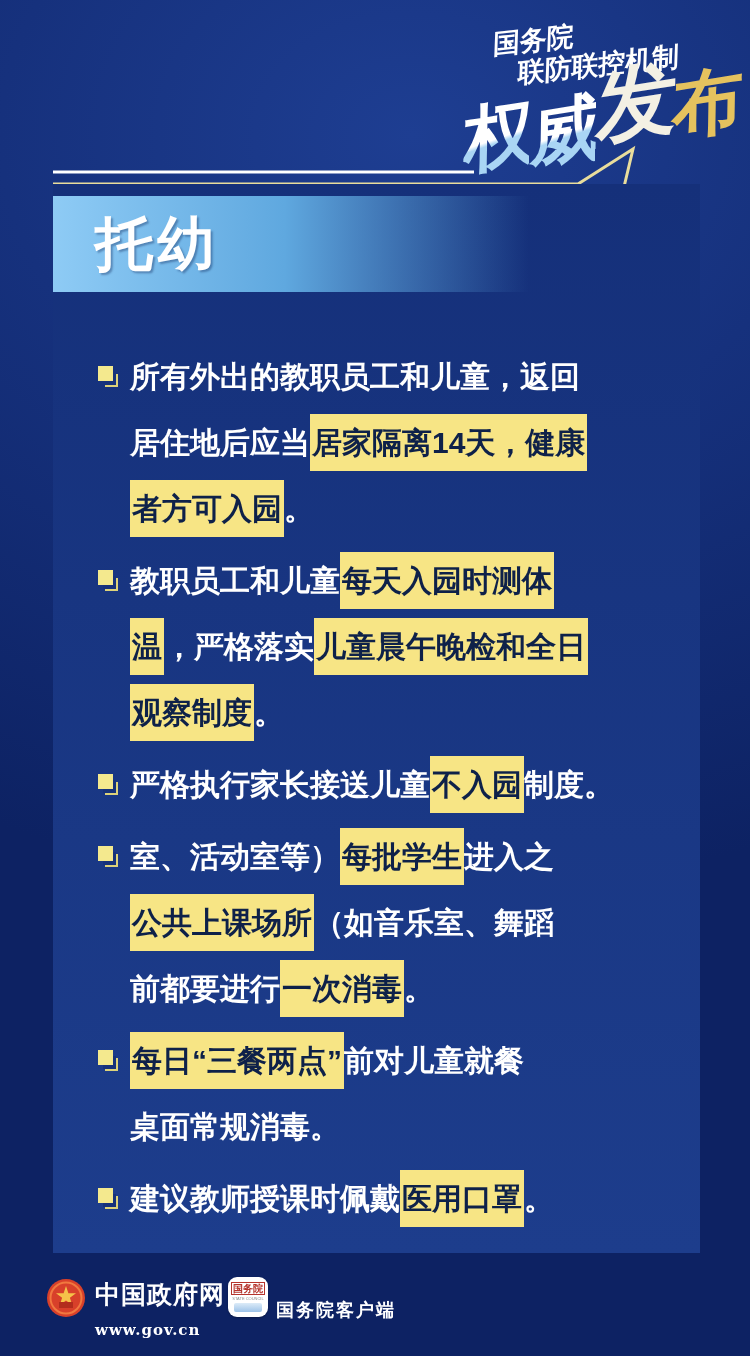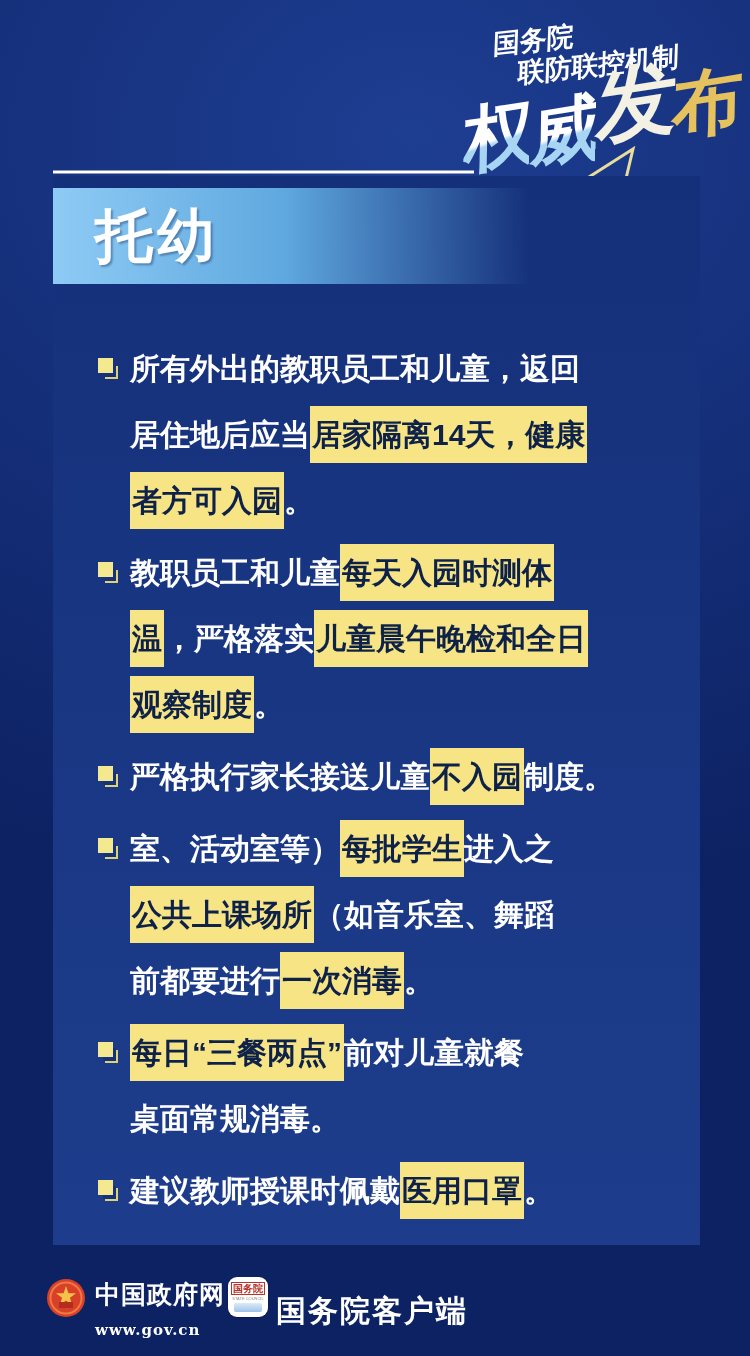--- a/index.html
+++ b/index.html
@@ -26,21 +26,21 @@
     background:linear-gradient(170deg,#ffffff 52%,#a9d5f4 56%);
     -webkit-background-clip:text;background-clip:text;color:transparent;
   }
   .b2{transform:translateY(6px);}
   .b3{font-size:82px;color:#f3f0e4;transform:translateY(-8px);}
   .b4{font-size:72px;color:#e5c25e;}
   
   .frame{position:absolute;left:0;top:0;pointer-events:none;}
   
   .panel{
-    position:absolute;left:53px;top:176px;width:647px;height:1069px;
+    position:absolute;left:53px;top:184px;width:647px;height:1069px;
     background:linear-gradient(180deg,#15307a 0%,#1d3d8c 100%);
   }
   .banner{
     position:absolute;left:0;top:12px;width:610px;height:96px;
     background:linear-gradient(90deg,#8ecbf5 0%,#5fa8df 38%,rgba(24,54,128,0) 78%);
   }
   .banner .title{
     font-family:"DejaVu Serif",serif;
     font-size:58px;font-weight:bold;color:#ffffff;line-height:96px;
     padding-left:42px;letter-spacing:4px;text-shadow:2px 2px 2px rgba(10,30,80,.35);
@@ -67,21 +67,21 @@
   .gov-url{font-family:"DejaVu Serif",serif;font-size:15px;font-weight:bold;letter-spacing:1px;display:block;margin-top:10px;}
   .app-icon{
     position:absolute;left:228px;top:5px;width:40px;height:40px;background:#ffffff;
     border-radius:9px;display:flex;flex-direction:column;align-items:center;justify-content:center;
     box-shadow:0 1px 2px rgba(0,0,0,.3);
   }
   .app-icon .t{font-size:10px;font-weight:bold;color:#b5342c;border:1px solid #b5342c;line-height:11px;padding:0 1px;}
   .app-icon .s{font-size:4px;color:#8a8a8a;margin-top:1px;letter-spacing:0;}
   .app-icon .bldg{width:28px;height:9px;margin-top:2px;border-radius:2px;
     background:linear-gradient(180deg,#dcebf8 0%,#9dc3e8 100%);}
-  .client-name{position:absolute;left:276px;top:19px;color:#fff;font-size:30px;font-weight:bold;letter-spacing:2px;}
+  .client-name{position:absolute;left:276px;top:26px;color:#fff;font-size:18px;font-weight:bold;letter-spacing:2px;}
 </style>
 </head>
 <body>
 
 <div class="hdr-org">
   <span class="l1">国务院</span>
   <span class="l2">联防联控机制</span>
 </div>
 
 <div class="brand">

